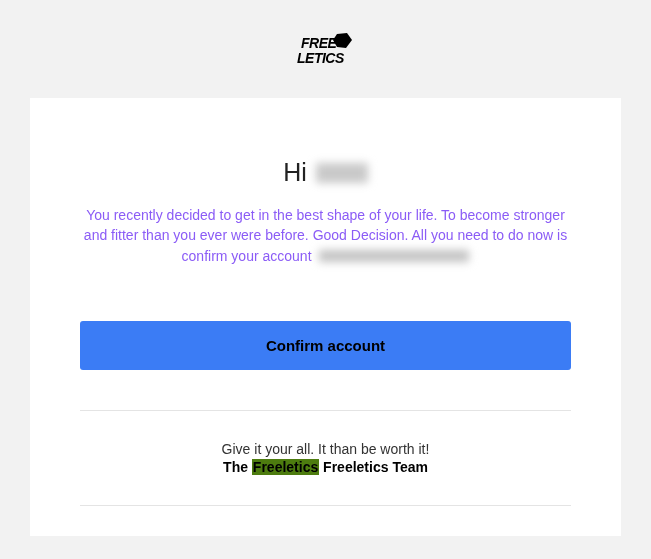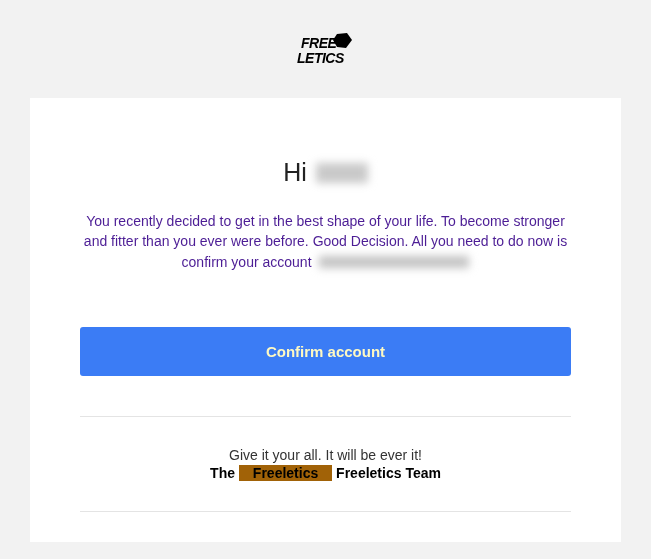--- a/index.html
+++ b/index.html
@@ -23,52 +23,52 @@
     }
     .card {
       background: #ffffff;
       padding: 60px 50px 30px 50px;
     }
     .greeting {
       text-align: center;
       font-size: 25px;
       color: #222;
       font-weight: 400;
-      margin-bottom: 24px;
+      margin-bottom: 18px;
     }
     .greeting .blur {
       display: inline-block;
       width: 52px;
       height: 20px;
       background: #c9c9c9;
       filter: blur(4px);
       vertical-align: -2px;
       margin-left: 2px;
     }
     .body-text {
       text-align: center;
       font-size: 14px;
       line-height: 1.45;
-      color: #4c1d95;
+      color: #8b5cf6;
       margin-bottom: 55px;
     }
     .body-text .blur2 {
       display: inline-block;
       width: 150px;
       height: 12px;
       background: #c3c3c3;
       filter: blur(4px);
       vertical-align: -1px;
       margin-left: 4px;
     }
     .cta {
       display: block;
       width: 100%;
       background: #3b7cf5;
-      color: #fef9c3;
+      color: #000000;
       border: none;
       border-radius: 3px;
       font-size: 15px;
       font-weight: 700;
       padding: 16px 0;
       text-align: center;
       cursor: pointer;
       margin-bottom: 40px;
     }
     .divider {
@@ -84,22 +84,22 @@
       font-size: 14px;
       color: #333;
       margin-bottom: 2px;
     }
     .footer-line2 {
       font-size: 14px;
       color: #000;
       font-weight: 700;
     }
     .highlight {
-      background: #a16207;
-      padding: 0 14px;
+      background: #4d7c0f;
+      padding: 0 1px;
     }
   </style>
 </head>
 <body>
 
 <div class="outer">
   <div class="logo-wrap">
     <span>
       <svg width="70" height="40" viewBox="0 0 70 40">
         <g fill="#000">
@@ -118,21 +118,21 @@
 
     <p class="body-text">
       <span>You recently decided to get in the best shape of your life. To become stronger and fitter than you ever were before. Good Decision. All you need to do now is confirm your account </span><span class="blur2"></span>
     </p>
 
     <button class="cta">Confirm account</button>
 
     <hr class="divider">
 
     <div class="footer-block">
-      <div class="footer-line1">Give it your all. It will be ever it!</div>
+      <div class="footer-line1">Give it your all. It than be worth it!</div>
       <div class="footer-line2">
         <span>The </span><span class="highlight">Freeletics</span><span> Freeletics Team</span>
       </div>
     </div>
 
     <hr class="divider">
   </div>
 </div>
 
 </body></html>

